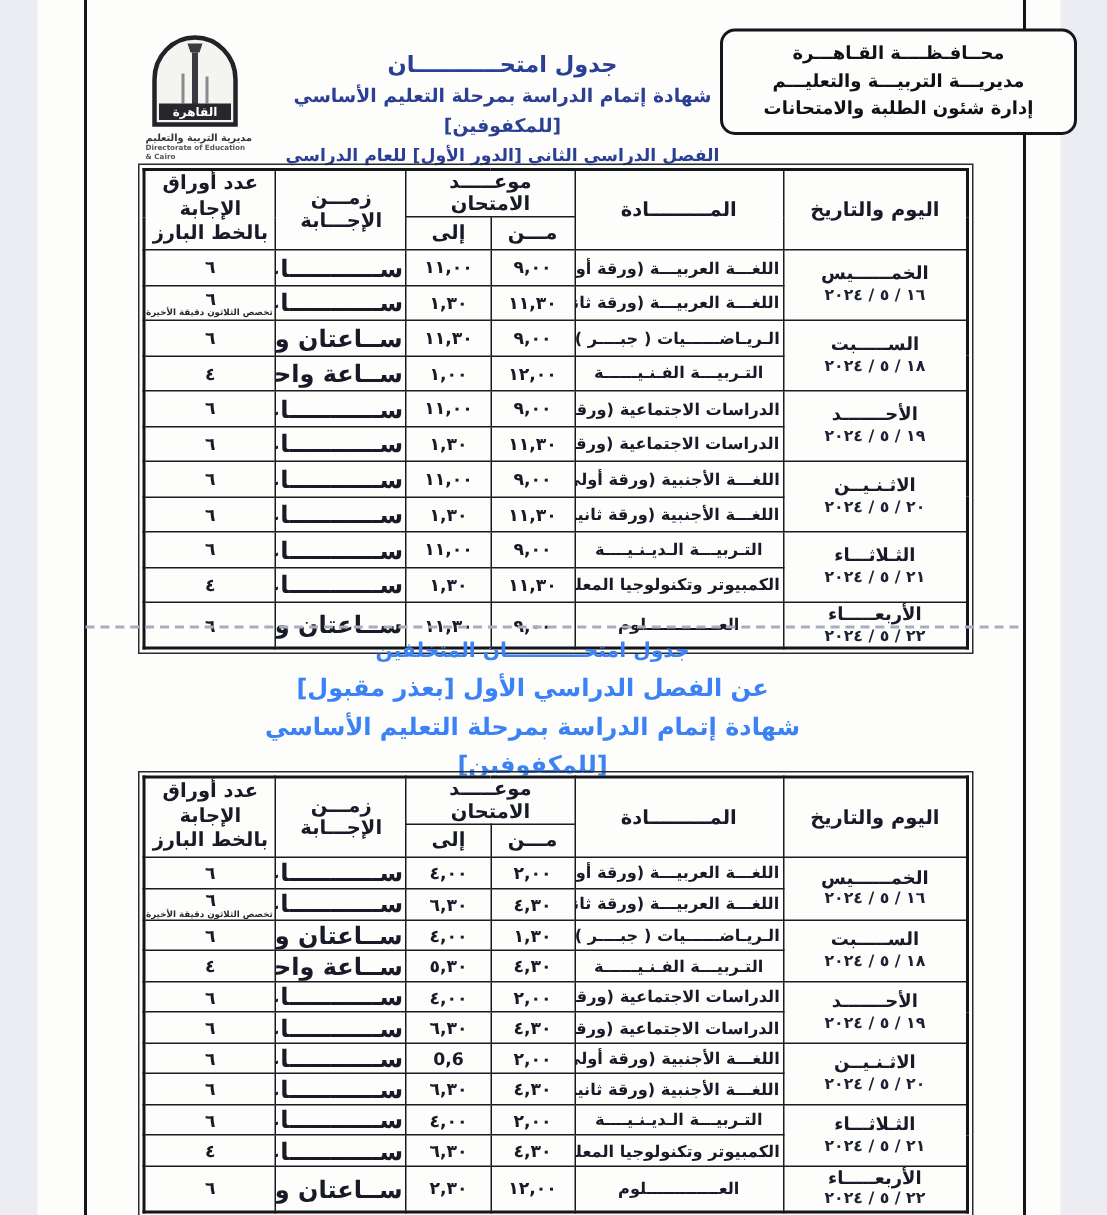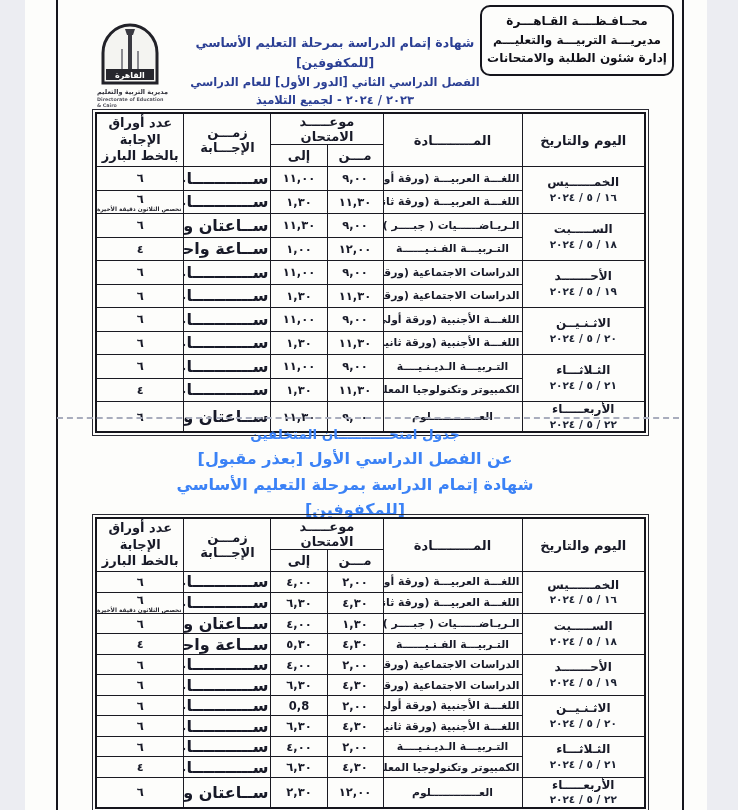--- a/index.html
+++ b/index.html
@@ -4,22 +4,22 @@
 <style>
   html,body{margin:0;padding:0;}
   body{font-family:"DejaVu Sans", sans-serif; background:#ecedf2;}
   .canvas{position:relative;width:738px;height:810px;background:#ecedf2;overflow:hidden;margin:0;}
   .page{position:absolute;left:25px;top:0;width:682px;height:810px;background:#fdfdfb;direction:rtl;font-weight:700;color:#15151f;}
   .vrule{position:absolute;top:0;height:810px;width:2px;background:#15151c;}
   .vrule.left{left:31px;}
   .vrule.right{left:657px;}
 
   
-  .org-box{position:absolute;left:455px;top:5px;width:186px;border:2px solid #15151c;border-radius:10px;
-           padding:5px 2px 6px;text-align:center;font-size:12px;line-height:1.55;color:#101018;background:#fdfdfb;}
+  .org-box{position:absolute;left:455px;top:19px;width:186px;border:2px solid #15151c;border-radius:10px;
+           padding:5px 24px 6px;text-align:center;font-size:12px;line-height:1.55;color:#101018;background:#fdfdfb;}
   .titles-1{position:absolute;left:150px;top:33px;width:320px;text-align:center;color:#2b3f94;}
   .titles-1 .t1{font-size:15px;line-height:1.4;}
   .titles-1 .t2{font-size:12.5px;line-height:1.6;}
   .titles-1 .t3{font-size:11.5px;line-height:1.6;}
 
   .logo{position:absolute;left:72px;top:21px;width:72px;text-align:left;}
   .logo .cap-ar{font-size:6.5px;line-height:1.2;color:#33333d;}
   .logo .cap-en{font-size:4.8px;line-height:1.2;color:#55555f;direction:ltr;}
 
   
@@ -64,20 +64,21 @@
     <div class="vrule left"></div>
     <div class="vrule right"></div>
 
     <div class="org-box">
       <div>محــافـظــــة القـاهـــرة</div>
       <div>مديريـــة التربيـــة والتعليـــم</div>
       <div>إدارة شئون الطلبة والامتحانات</div>
     </div>
 
     <div class="titles-1">
+      <div class="t1">جدول امتحـــــــــــان</div>
       <div class="t2">شهادة إتمام الدراسة بمرحلة التعليم الأساسي [للمكفوفين]</div>
       <div class="t3">الفصل الدراسي الثاني [الدور الأول] للعام الدراسي ٢٠٢٣ / ٢٠٢٤ - لجميع التلاميذ</div>
     </div>
 
     <div class="logo">
       <svg width="66" height="64" viewBox="0 0 66 64">
         <path d="M6 62 V32 A27 28 0 0 1 60 32 V62 Z" fill="#f4f4f1" stroke="#222229" stroke-width="3"></path>
         <path d="M30 14 L36 14 L38 8 L28 8 Z" fill="#3a3a42"></path>
         <rect x="31" y="14" width="4" height="36" fill="#3a3a42"></rect>
         <rect x="24" y="28" width="2" height="20" fill="#8a8a90"></rect>
@@ -347,21 +348,21 @@
                 <div class="papers-num">٦</div>
               </td>
             </tr>
             <tr>
               <td class="day-cell" rowspan="2">
                 <div class="day-name">الاثـنـيــن</div>
                 <div class="day-date">٢٠ / ٥ / ٢٠٢٤</div>
               </td>
               <td class="subject-cell">اللغـــة الأجنبية (ورقة أولى)</td>
               <td class="time-cell">٢,٠٠</td>
-              <td class="time-cell">0,8</td>
+              <td class="time-cell">0,6</td>
               <td class="duration-cell">ســـــــــــاعتان</td>
               <td class="papers-cell">
                 <div class="papers-num">٦</div>
               </td>
             </tr>
             <tr>
               <td class="subject-cell">اللغـــة الأجنبية (ورقة ثانية)</td>
               <td class="time-cell">٤,٣٠</td>
               <td class="time-cell">٦,٣٠</td>
               <td class="duration-cell">ســـــــــــاعتان</td>

